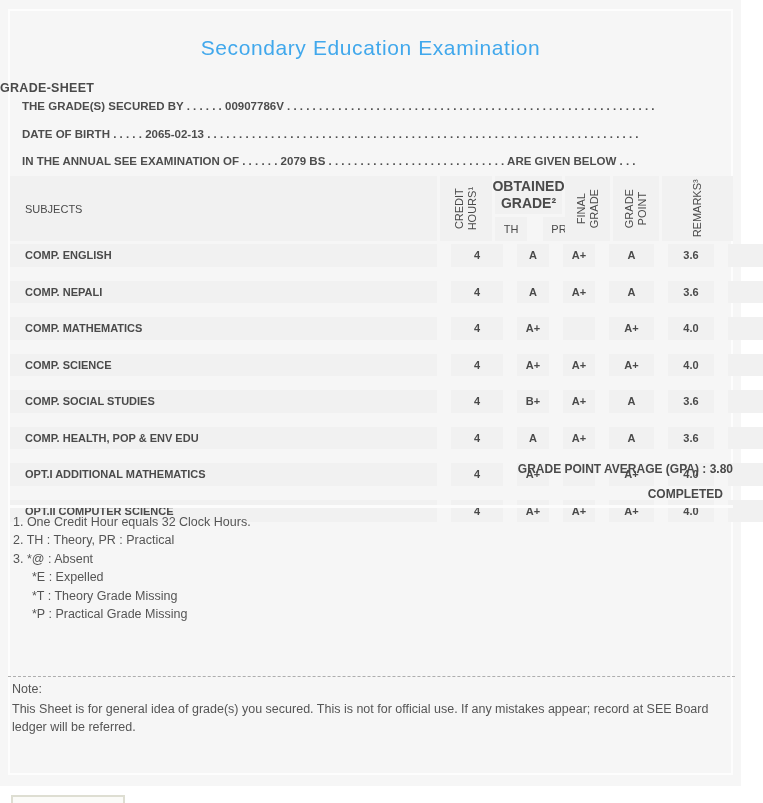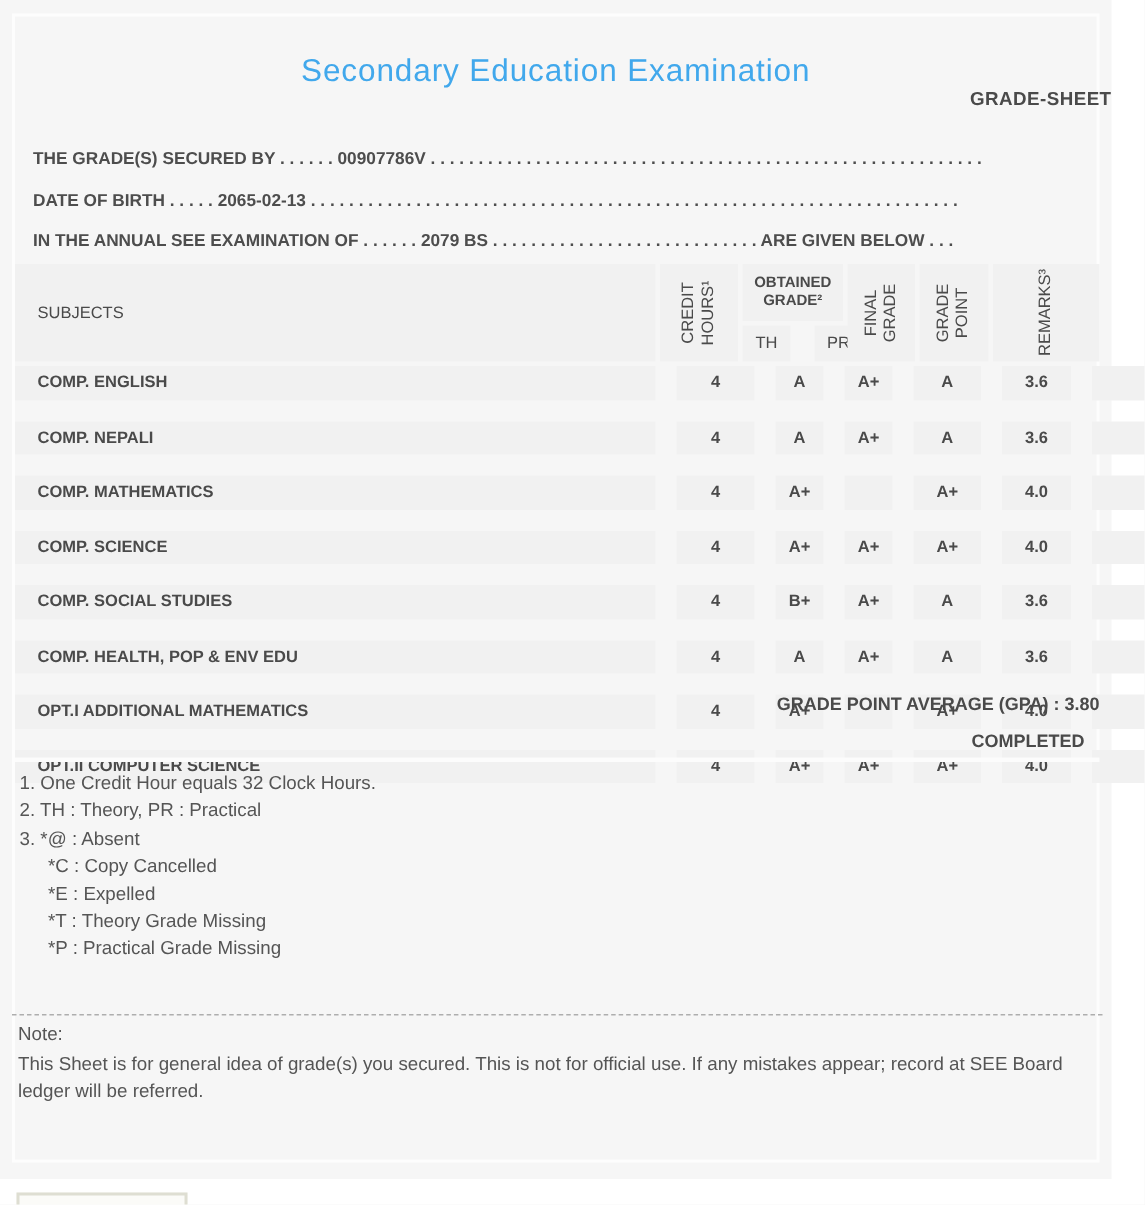--- a/index.html
+++ b/index.html
@@ -7,37 +7,37 @@
     width:763px; height:803px; position:relative; overflow:hidden;
     background:#ffffff;
     font-family:"Liberation Sans", sans-serif;
   }
   .panel { position:absolute; left:0; top:0; width:741px; height:786px; background:#f6f6f6; }
   .card-frame { position:absolute; left:8px; top:9px; width:721px; height:762px;
     border:2px solid #fdfdfd; pointer-events:none; }
 
   .title { position:absolute; top:36px; left:0; width:741px; text-align:center;
     font-size:21px; font-weight:400; letter-spacing:.6px; color:#41a8ec; }
-  .subtitle { position:absolute; top:59px; left:0; width:741px; text-align:right;
+  .subtitle { position:absolute; top:81px; left:0; width:741px; text-align:left;
     font-size:12.5px; font-weight:700; letter-spacing:.3px; color:#4a4a4a; }
 
   .info { position:absolute; top:93px; left:22px; width:712px;
     font-size:11.5px; font-weight:700; color:#4d4d4d; }
   .info-line { height:27.5px; line-height:27.5px; white-space:nowrap; overflow:hidden; }
 
   .grade-table { position:absolute; left:10px; top:176px; width:723px; }
   .thead { display:grid; grid-template-columns:427px 52px 67px 45px 46px 71px;
     column-gap:3px; height:65px; }
   .hcell { background:#f1f1f1; display:flex; align-items:center; justify-content:center;
     color:#4a4a4a; font-weight:400; font-size:11px; overflow:hidden; }
   .hcell.subjects { justify-content:flex-start; padding-left:15px; box-sizing:border-box; }
   .rot { transform:rotate(-90deg); white-space:pre-line; text-align:center; line-height:1.15; }
   .obt-wrap { display:flex; flex-direction:column; row-gap:3px; }
   .obt-top { height:38px; background:#f1f1f1; display:flex; align-items:center; justify-content:center;
-    white-space:pre-line; text-align:center; font-weight:700; font-size:10px; color:#4a4a4a; line-height:1.25; }
+    white-space:pre-line; text-align:center; font-weight:700; font-size:14px; color:#4a4a4a; line-height:1.25; }
   .obt-bottom { flex:1; display:grid; grid-template-columns:32px 32px; column-gap:16px; }
   .tbody { display:grid; grid-template-columns:427px 52px 32px 32px 45px 46px 71px;
     gap:14px; margin-top:3px; }
   .cell { background:#f1f1f1; height:22.5px; line-height:22.5px;
     font-size:11px; font-weight:700; color:#4a4a4a; text-align:center;
     box-sizing:border-box; overflow:hidden; }
   .cell-left { text-align:left; padding-left:15px; }
 
   .gpa-line { position:absolute; top:462px; left:10px; width:723px; text-align:right;
     font-size:12px; font-weight:700; color:#4a4a4a; }
@@ -181,21 +181,20 @@
     <span>GRADE POINT AVERAGE (GPA) :</span>
     <span>3.80</span>
   </div>
   <div class="status-line">COMPLETED</div>
   <div class="sep-white"></div>
 
   <div class="footnotes" id="footnotes">
       <div class="fn">1. One Credit Hour equals 32 Clock Hours.</div>
       <div class="fn">2. TH : Theory, PR : Practical</div>
       <div class="fn">3. *@ : Absent</div>
-      <div class="fn fn-indent">*C : Copy Cancelled</div>
       <div class="fn fn-indent">*E : Expelled</div>
       <div class="fn fn-indent">*T : Theory Grade Missing</div>
       <div class="fn fn-indent">*P : Practical Grade Missing</div>
     </div>
 
   <div class="dashed-divider"></div>
   <div class="note-label">Note:</div>
   <div class="note-text">This Sheet is for general idea of grade(s) you secured. This is not for official use. If any mistakes appear; record at SEE Board ledger will be referred.</div>
 </div>
 

